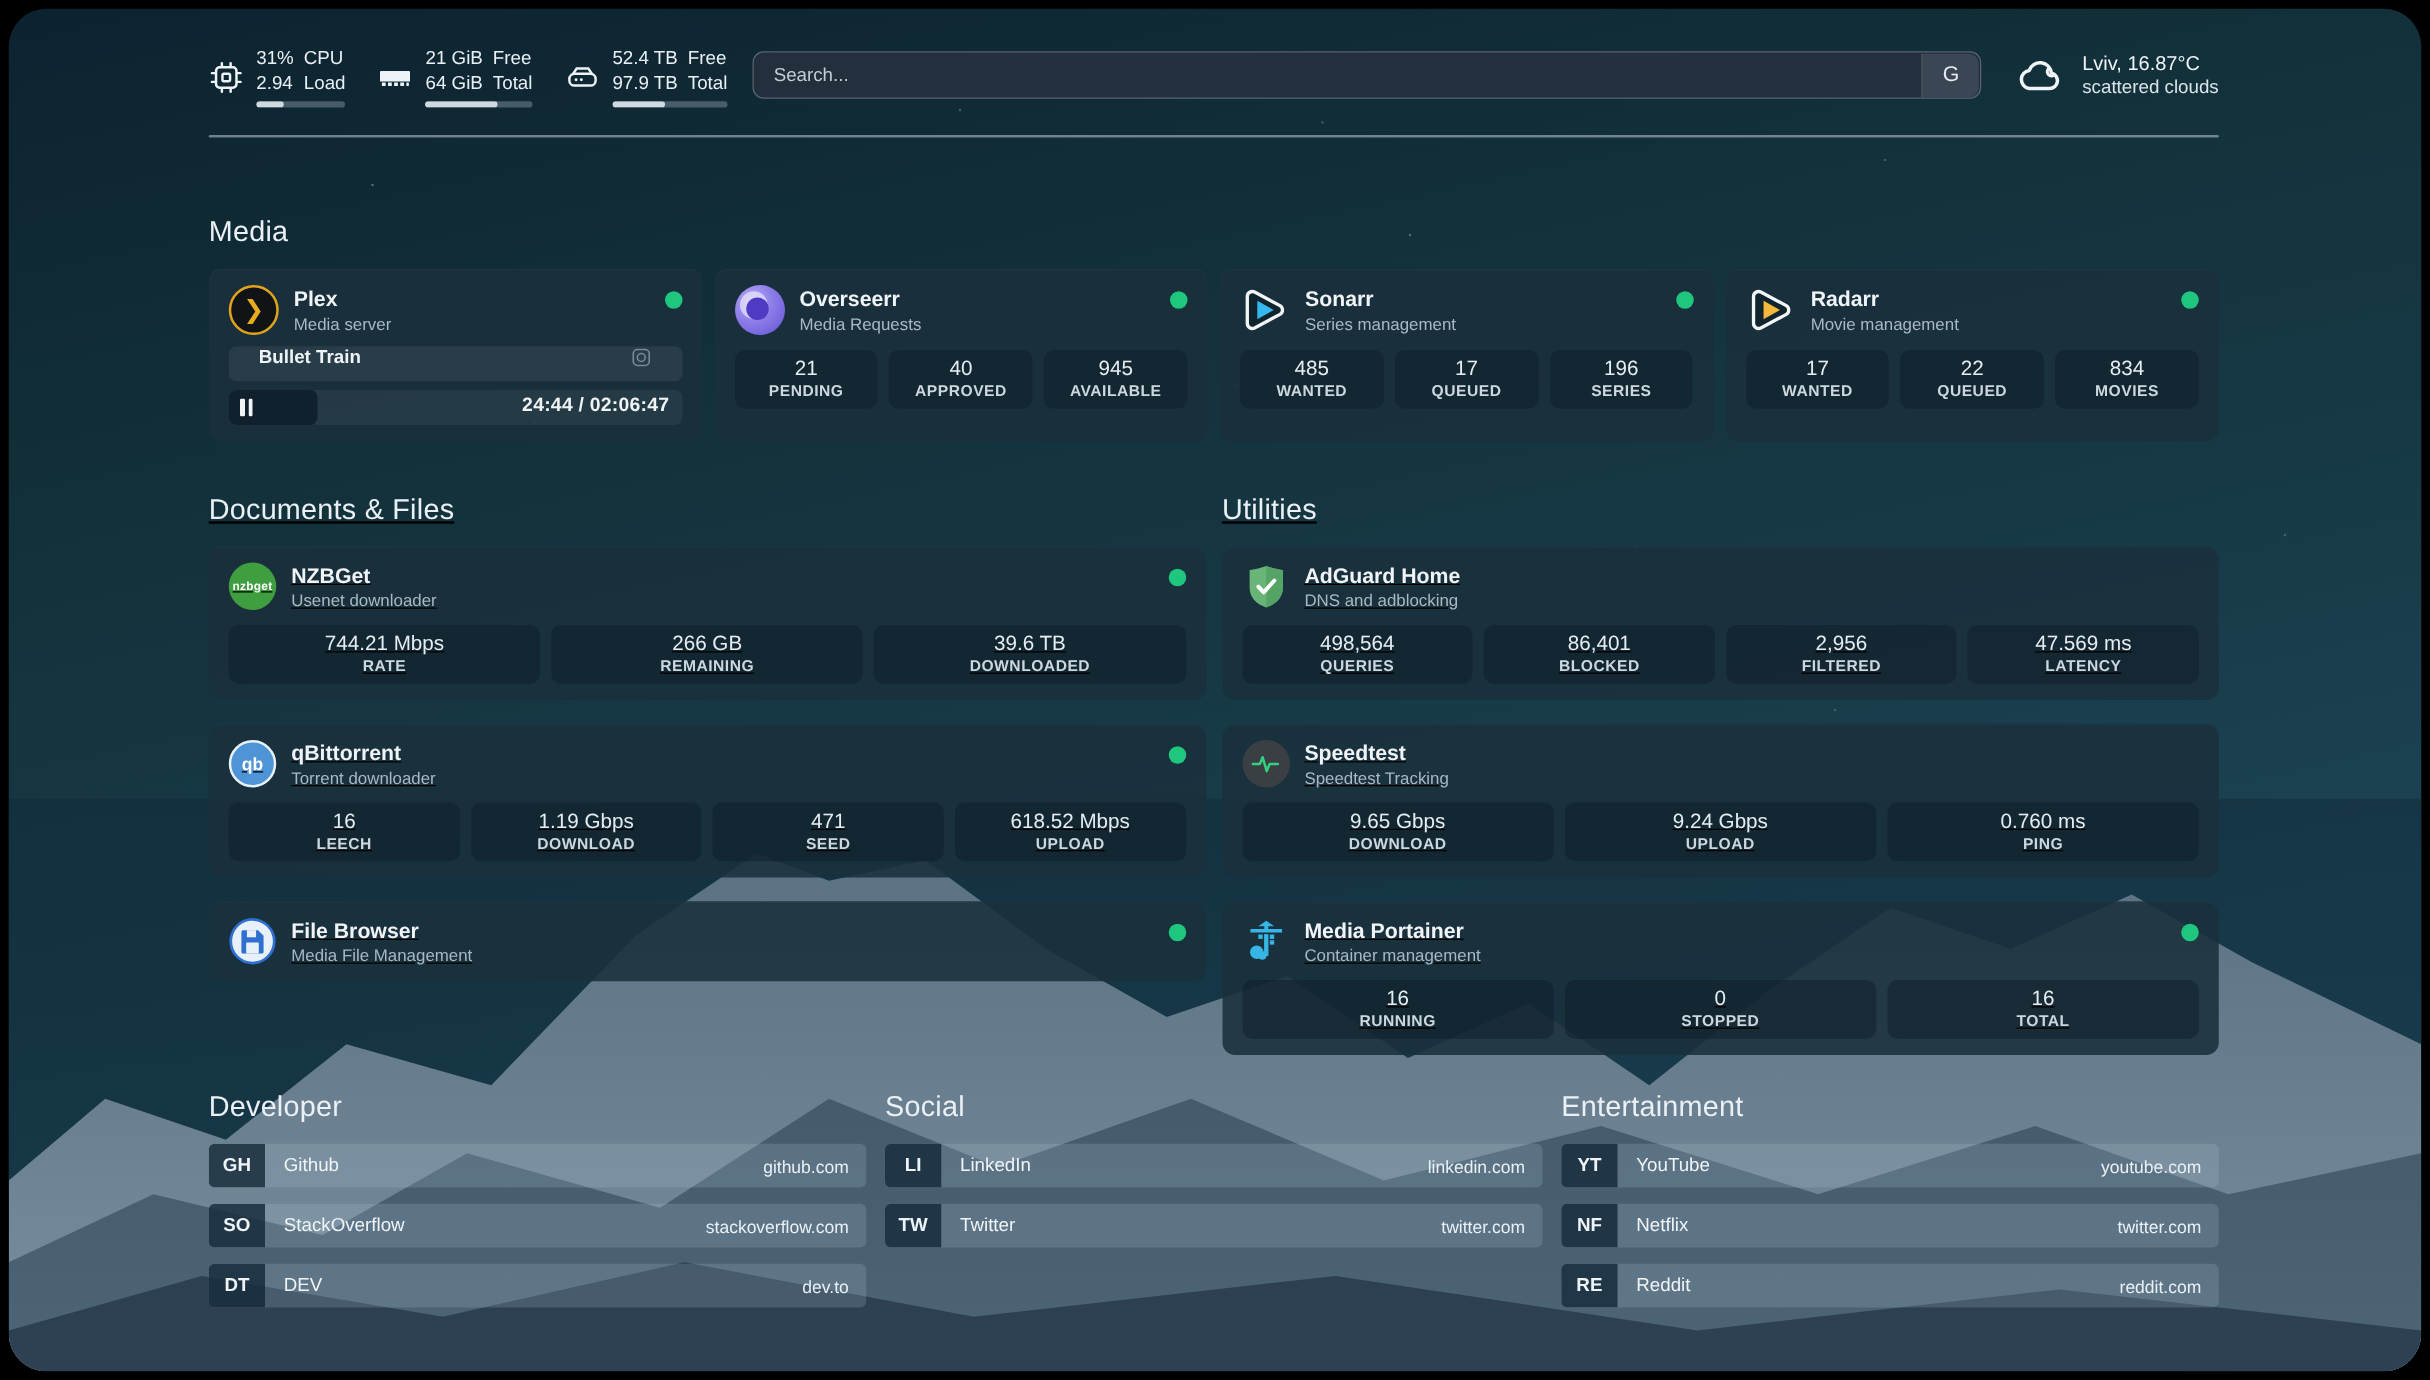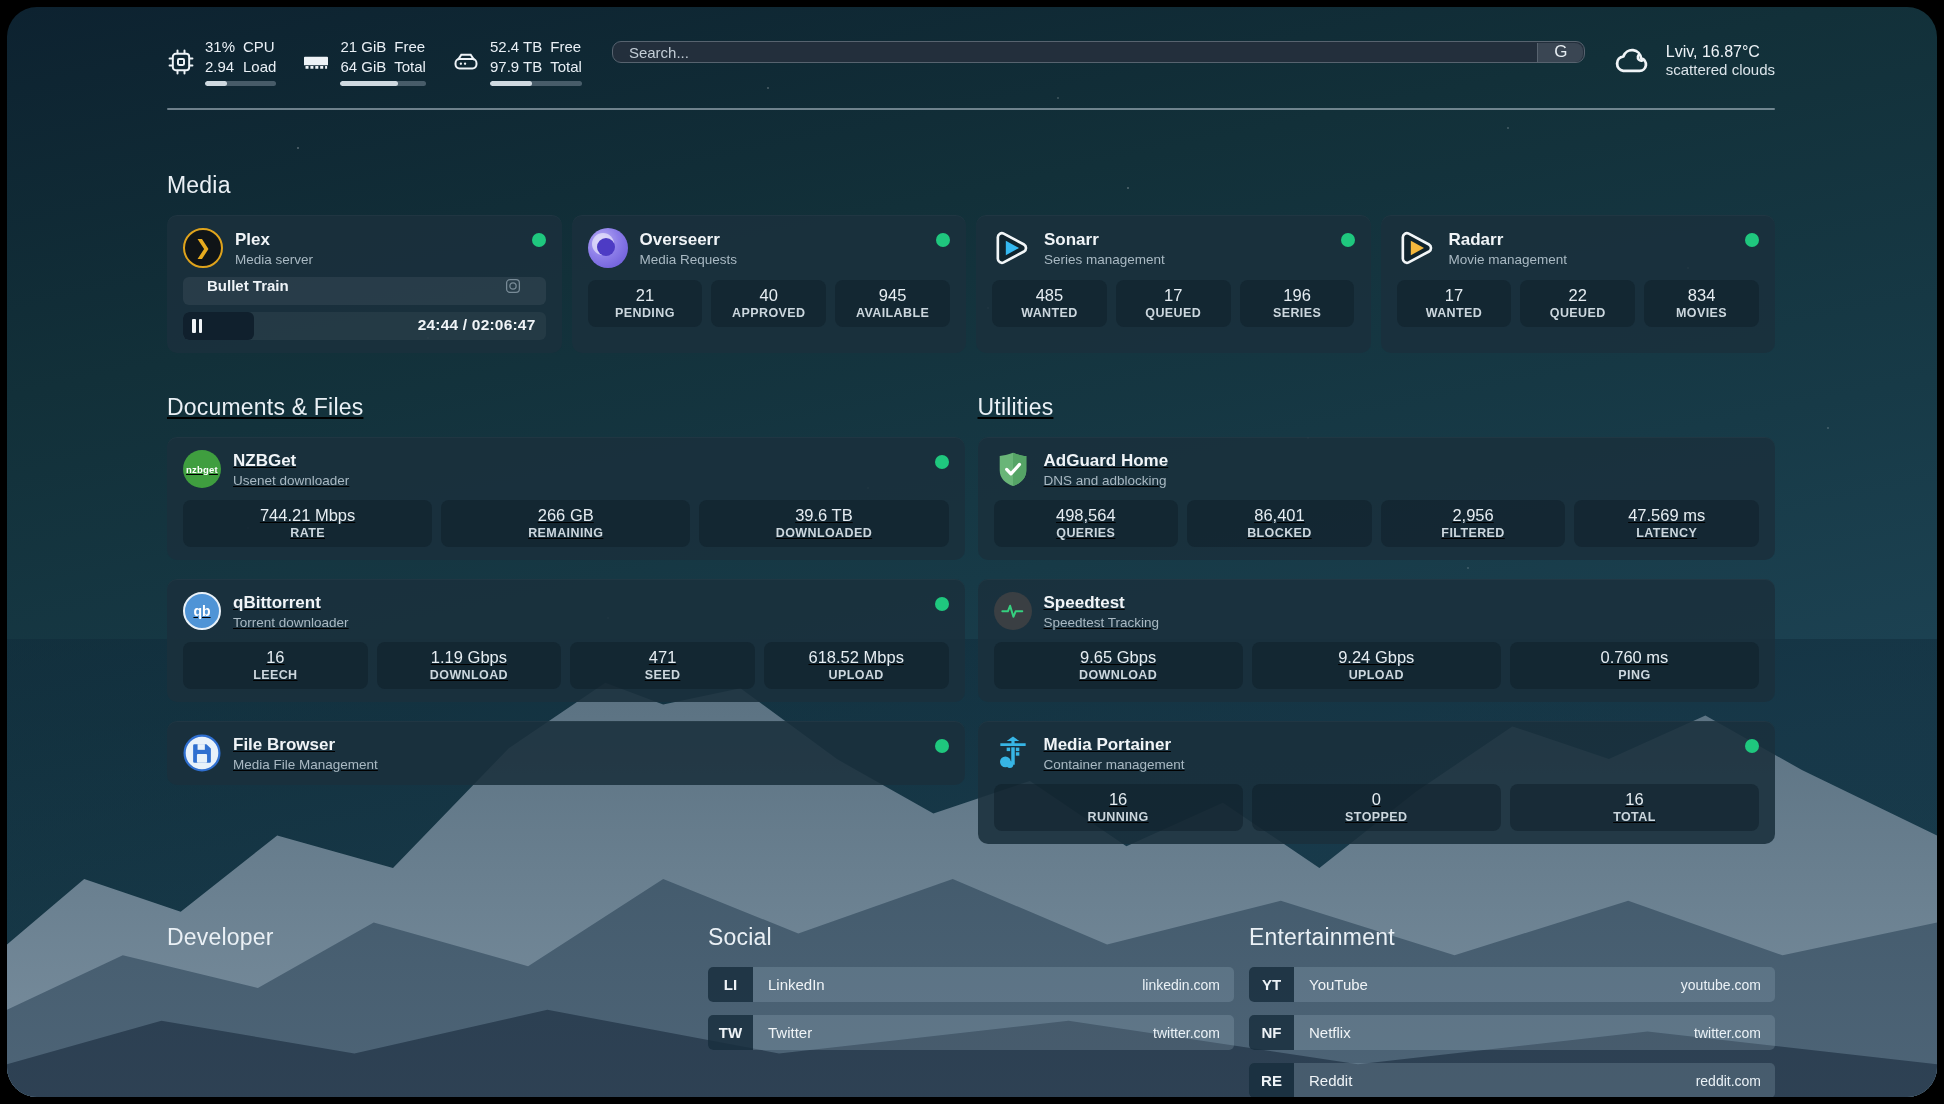--- a/index.html
+++ b/index.html
@@ -29,21 +29,21 @@
   .content { position:absolute; left:160px; top:0; width:1608px; }
   .topbar { display:flex; align-items:flex-start; padding-top:30px; }
   .sys-widgets { display:flex; gap:26px; }
   .widget { display:flex; gap:10px; align-items:center; color:#e9eff5; }
   .w-icon { width:28px; height:28px; color:#eef3f7; flex:0 0 auto; }
   .w-icon svg { width:100%; height:100%; }
   .w-cols { display:flex; gap:8px; font-size:15px; line-height:1.3; }
   .w-col div { white-space:nowrap; }
   .w-bar { margin-top:5px; height:5px; border-radius:3px; background:rgba(150,165,178,.42); overflow:hidden; }
   .w-fill { height:100%; border-radius:3px; background:#cfd9e0; }
-  .search-wrap { flex:1; margin:4px 26px 0 30px; position:relative; height:22px; }
+  .search-wrap { flex:1; margin:4px 26px 0 20px; position:relative; height:38px; }
   .search-input { width:100%; height:100%; background:#232f3c; border:1.5px solid #57636f; border-radius:9px;
     color:#dbe4ea; font-size:15px; padding:0 60px 0 16px; outline:none; font-family:inherit; }
   .search-input::placeholder { color:#c3cdd6; }
   .search-engine { position:absolute; right:1.5px; top:1.5px; bottom:1.5px; width:46px; background:#3a4653;
     border-left:1.5px solid #57636f; border-radius:0 8px 8px 0; display:flex; align-items:center; justify-content:center;
     color:#e6edf2; font-size:17px; cursor:pointer; }
   .weather { display:flex; gap:13px; align-items:center; color:#eef3f7; padding-top:2px; }
   .weather-icon { width:42px; height:42px; }
   .weather-icon svg { width:100%; height:100%; }
   .weather-line1 { font-size:16px; }
@@ -76,21 +76,21 @@
   .player-fill { position:absolute; left:0; top:0; bottom:0; background:#10202d; border-radius:6px; }
   .pause-icon { position:absolute; left:9px; top:7px; width:12px; height:14px; display:flex; gap:3px; }
   .pause-icon i { display:block; width:3.5px; height:14px; background:#f0f4f7; border-radius:1px; }
   .player-time { position:absolute; right:10px; top:4px; font-size:15.5px; font-weight:600; color:#f0f4f7; letter-spacing:.2px; }
   
   .cols { display:grid; grid-template-columns:1fr 1fr; gap:13px; margin-top:41px;text-decoration:underline; }
   .col .section-title { margin-bottom:16px; }
   .col-stack { display:flex; flex-direction:column; gap:19px; }
   .svc .card-head .app-icon { width:38px; height:38px; }
   
-  .links-grid { display:grid; grid-template-columns:1fr 1fr 1fr; gap:15px; margin-top:80px; }
+  .links-grid { display:grid; grid-template-columns:1fr 1fr 1fr; gap:15px; margin-top:28px; }
   .links-col .section-title { margin-bottom:16px; }
   .link-stack { display:flex; flex-direction:column; gap:13px; }
   .link-row { height:35px; display:flex; align-items:center; border-radius:5px; background:rgba(173,200,216,0.20); overflow:hidden; cursor:pointer; }
   .link-badge { width:45px; align-self:stretch; background:rgba(15,37,53,0.78); color:#eef3f7; font-size:15px; font-weight:700;
     display:flex; align-items:center; justify-content:center; flex:0 0 auto; }
   .link-name { font-size:15px; color:#f0f4f7; padding-left:15px; font-weight:500; }
   .link-url { margin-left:auto; font-size:14px; color:#eaf1f6; padding-right:14px; }
   
   .logo-circle { width:100%; height:100%; border-radius:50%; display:flex; align-items:center; justify-content:center; font-weight:700; }
   .plex-logo { background:#101417; border:2.5px solid #dfa31c; color:#e8ab1e; font-size:20px; }
@@ -527,20 +527,37 @@
                 </div>
               </div>
             </div>
           </div>
         </div>
       </div>
 
       <div class="links-grid">
         <div class="links-col">
           <div class="section-title">Developer</div>
+          <div class="link-stack">
+            <div class="link-row">
+              <div class="link-badge">GH</div>
+              <div class="link-name">Github</div>
+              <div class="link-url">github.com</div>
+            </div>
+            <div class="link-row">
+              <div class="link-badge">SO</div>
+              <div class="link-name">StackOverflow</div>
+              <div class="link-url">stackoverflow.com</div>
+            </div>
+            <div class="link-row">
+              <div class="link-badge">DT</div>
+              <div class="link-name">DEV</div>
+              <div class="link-url">dev.to</div>
+            </div>
+          </div>
         </div>
         <div class="links-col">
           <div class="section-title">Social</div>
           <div class="link-stack">
             <div class="link-row">
               <div class="link-badge">LI</div>
               <div class="link-name">LinkedIn</div>
               <div class="link-url">linkedin.com</div>
             </div>
             <div class="link-row">

